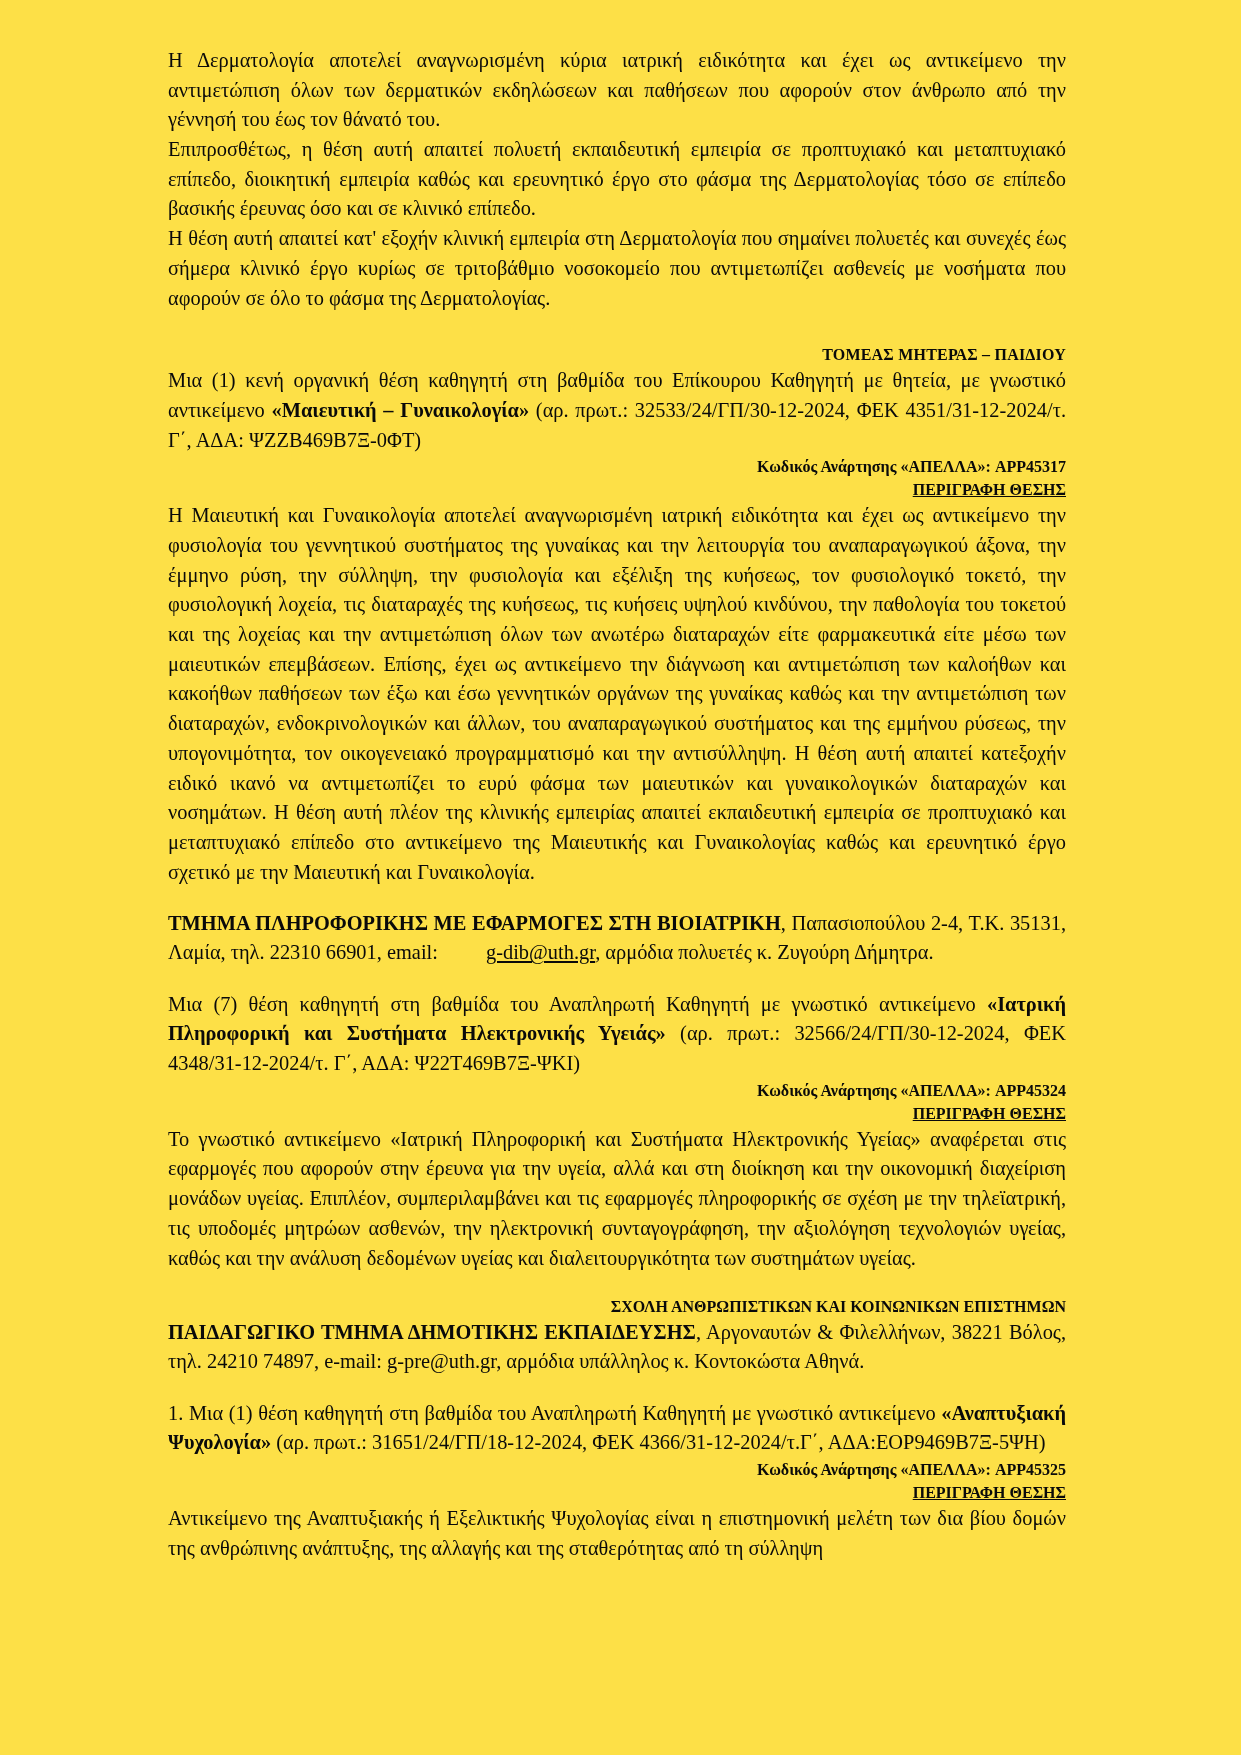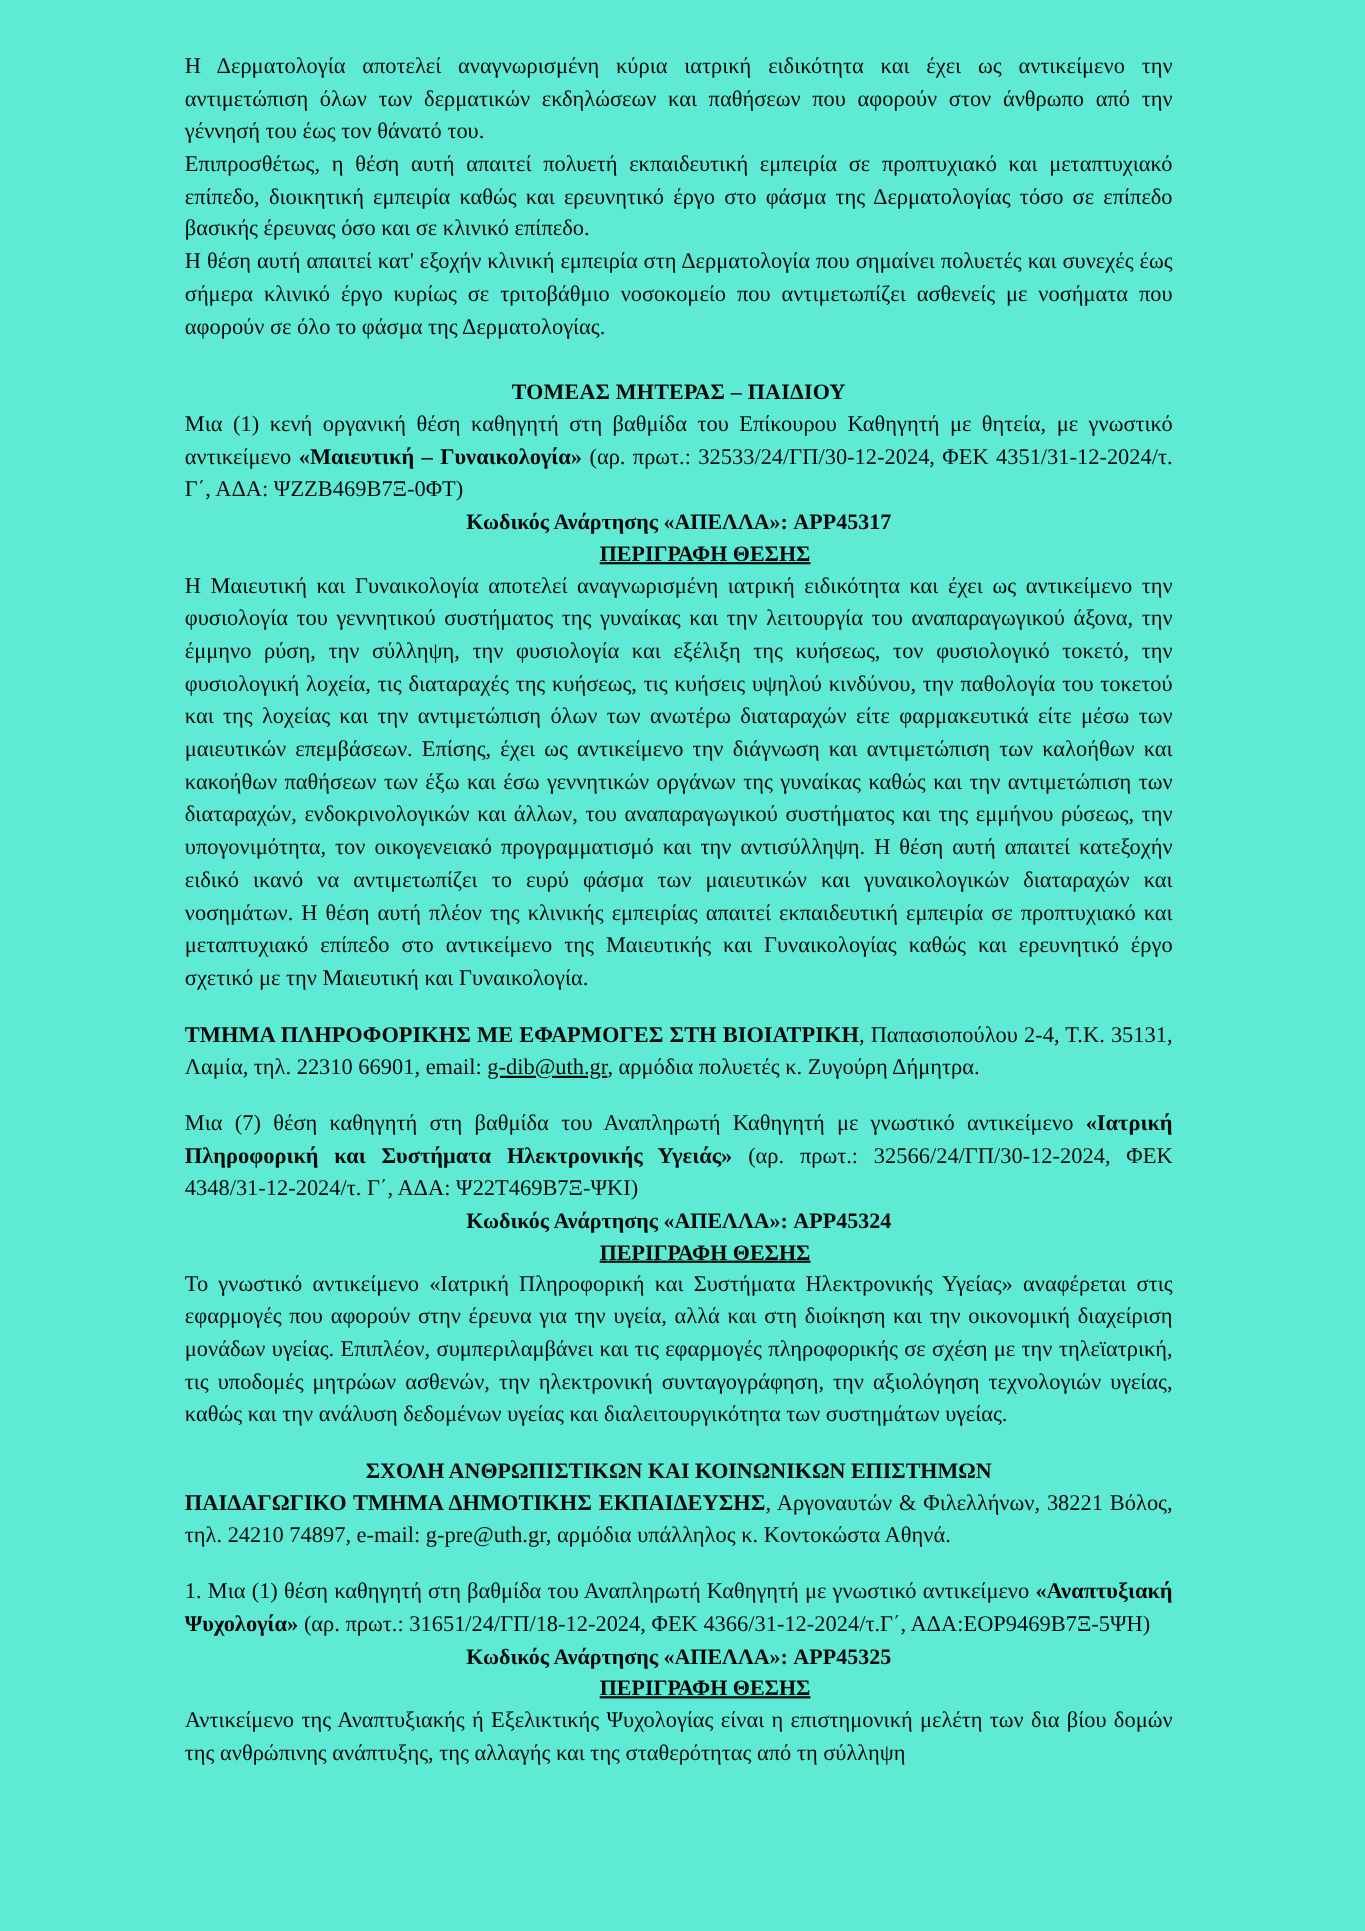--- a/index.html
+++ b/index.html
@@ -13,41 +13,41 @@
     min-height: 1755px;
     font-family: "Liberation Serif", "DejaVu Serif", serif;
     color: #0a0a0a;
   }
   .page {
     position: relative;
     width: 1241px;
     min-height: 1755px;
     box-sizing: border-box;
     padding: 46px 175px 40px 168px;
-    background: #5eead4;
+    background: #fde047;
   }
   p {
     margin: 0;
     font-size: 20.4px;
     line-height: 1.455;
     text-align: justify;
     text-justify: inter-word;
     hyphens: none;
   }
   .just { text-align: justify; }
   .b { font-weight: bold; }
   .bu { font-weight: bold; text-decoration: underline; margin-left: 48px; }
-  .link-u { text-decoration: underline; }
+  .link-u { text-decoration: underline; margin-left: 43px; }
   .gap-md { height: 22px; }
   .gap-lg { height: 30px; }
   .heading {
-    font-size: 20px;
+    font-size: 16px;
     line-height: 1.44;
     font-weight: bold;
-    text-align: center;
+    text-align: right;
     margin: 0;
   }
   .heading-spaced {
     letter-spacing: 0.2px;
   }
   .tight { line-height: 1.43; }
 </style>
 </head>
 <body>
 

